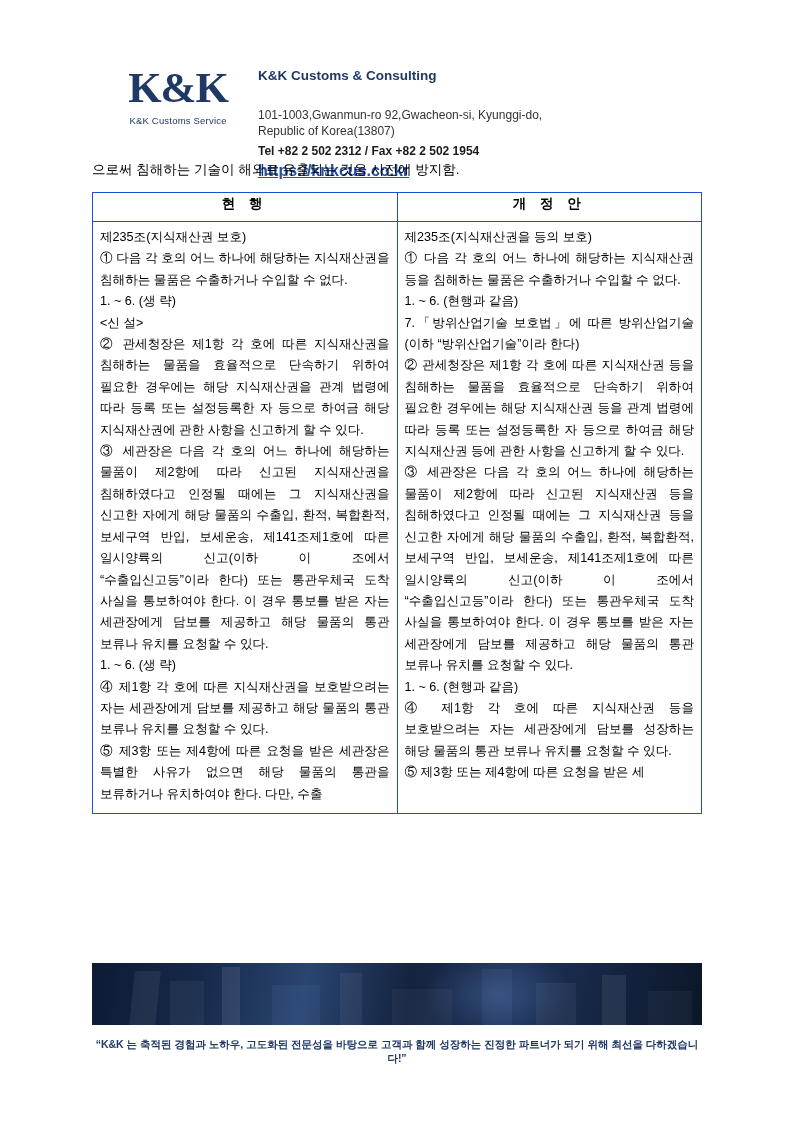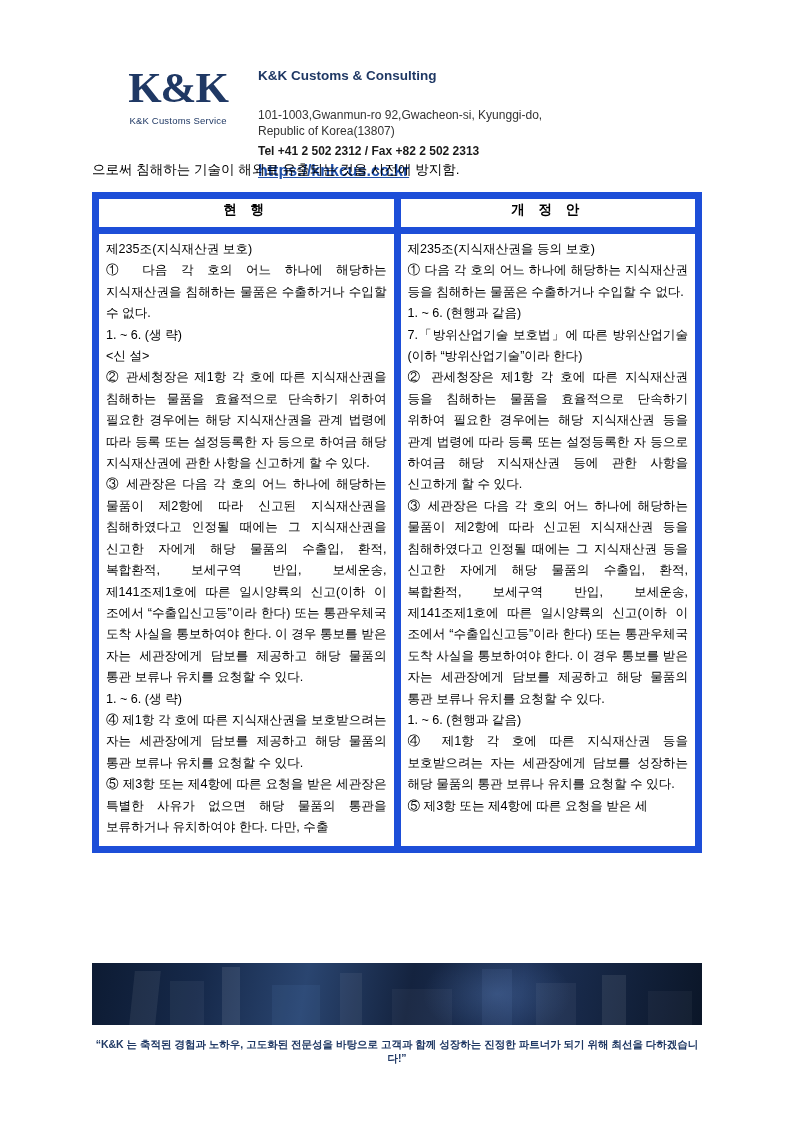--- a/index.html
+++ b/index.html
@@ -90,21 +90,21 @@
   
   .doc-table {
     position: absolute;
     left: 92px;
     top: 192px;
     width: 610px;
     border-collapse: collapse;
     table-layout: fixed;
   }
   .doc-table th, .doc-table td {
-    border: 7px solid #1d4ed8;
+    border: 1px solid #1d4ed8;
     vertical-align: top;
   }
   .doc-table th {
     height: 23px;
     font-size: 13.5px;
     font-weight: bold;
     text-align: center;
     letter-spacing: 5px;
     padding: 2px 0 3px 0;
   }
@@ -168,21 +168,21 @@
 
 <div class="header">
   <div class="logo-block">
     <div class="logo-mark">K&amp;K</div>
     <div class="logo-sub">K&amp;K Customs Service</div>
   </div>
   <div class="company-block">
     <div class="company-name">K&amp;K Customs &amp; Consulting</div>
     <div class="company-line">101-1003,Gwanmun-ro 92,Gwacheon-si, Kyunggi-do,</div>
     <div class="company-line">Republic of Korea(13807)</div>
-    <div class="company-line bold">Tel +41 2 502 2312 / Fax +82 2 502 2313</div>
+    <div class="company-line bold">Tel +82 2 502 2312 / Fax +82 2 502 1954</div>
     <a class="company-url" href="#">https://knkcus.co.kr</a>
   </div>
 </div>
 
 <div class="intro-line">으로써 침해하는 기술이 해외로 유출되는 것을 사전에 방지함.</div>
 
 <table class="doc-table">
   <colgroup>
     <col style="width:50%">
     <col style="width:50%">

